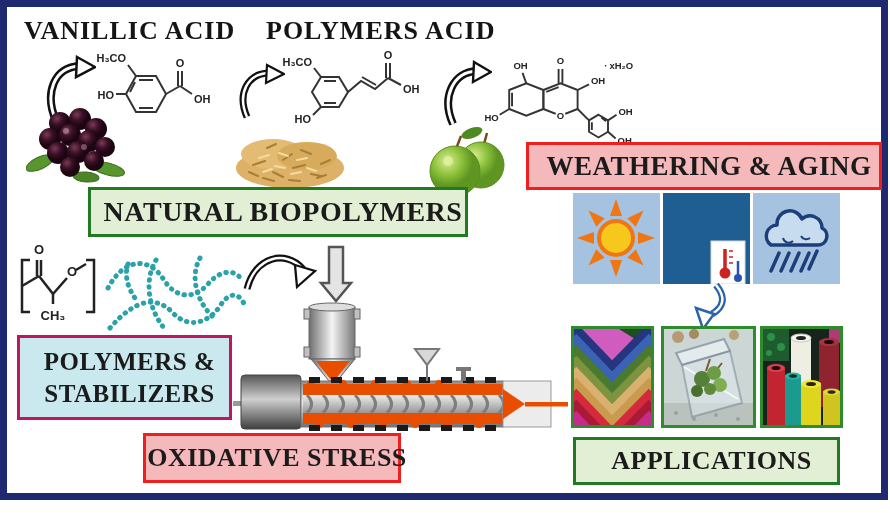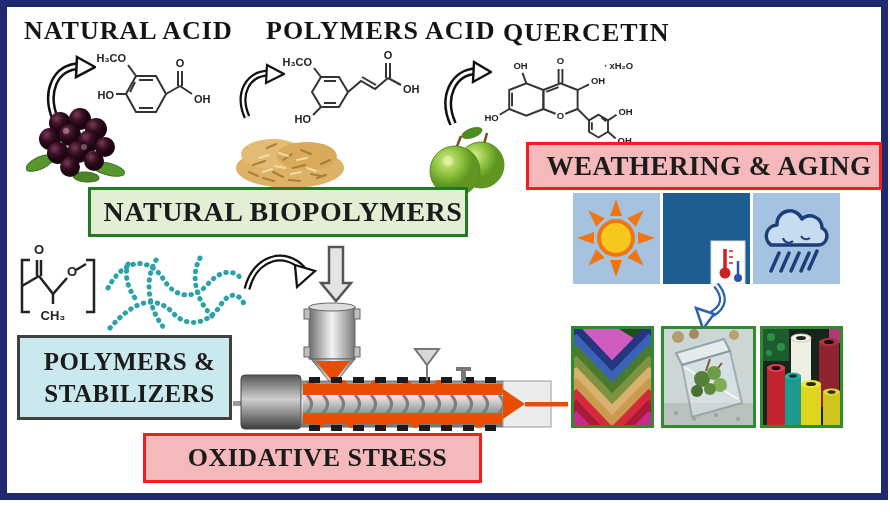--- a/index.html
+++ b/index.html
@@ -6,37 +6,36 @@
   #stage{position:relative;width:890px;height:513px;background:#ffffff;overflow:hidden;
          font-family:"Liberation Serif",serif;}
   .abs{position:absolute;}
   .frame{left:0;top:0;width:874px;height:486px;border:7px solid #1f2970;}
   .fig-title{font-weight:700;font-size:26px;color:#141414;letter-spacing:1px;white-space:nowrap;}
   .label-box{display:flex;flex-direction:column;align-items:center;justify-content:center;
              box-sizing:border-box;font-weight:700;color:#1b1b1b;text-align:center;
              letter-spacing:0.5px;white-space:nowrap;padding-left:10px;}
   .box-green{background:#e3efd4;border:3px solid #217a21;}
   .box-pink{background:#f5b9bc;border:3px solid #ee1f1f;}
-  .box-cyan{background:#c9e9ee;border:3px solid #404040;}
+  .box-cyan{background:#c9e9ee;border:3px solid #be185d;}
   .weather-strip{display:flex;gap:3px;}
   .tile{width:87px;height:91px;}
   .tile-light{background:#a5c3e0;}
   .tile-dark{background:#1e5e92;}
   .app-img{box-sizing:border-box;border:3px solid #2e8b2e;background:#fff;}
   svg text{font-family:"Liberation Sans",sans-serif;font-weight:700;fill:#222;}
 </style>
 </head>
 <body>
 
 <div id="stage">
   <div class="abs frame"></div>
 
-  <div class="abs fig-title" style="left:24px;top:16px;">NATURAL ACID</div>
+  <div class="abs fig-title" style="left:24px;top:16px;">VANILLIC ACID</div>
   <div class="abs fig-title" style="left:266px;top:16px;">POLYMERS ACID</div>
-  <div class="abs fig-title" style="left:503px;top:18px;">QUERCETIN</div>
 
   <svg class="abs" style="left:46px;top:55px;" width="50" height="70" viewBox="0 0 50 70">
     <path d="M10,66 C-2,38 8,12 34,11" fill="none" stroke="#111" stroke-width="8"></path>
     <path d="M10,66 C-2,38 8,12 34,11" fill="none" stroke="#fff" stroke-width="3"></path>
     <polygon points="31,2 49,12 30,22" fill="#fff" stroke="#111" stroke-width="2.5"></polygon>
   </svg>
   <svg class="abs" style="left:239px;top:63px;" width="46" height="58" viewBox="0 0 46 58">
     <path d="M8,54 C-2,31 8,10 31,10" fill="none" stroke="#111" stroke-width="7"></path>
     <path d="M8,54 C-2,31 8,10 31,10" fill="none" stroke="#fff" stroke-width="2.5"></path>
     <polygon points="28,2 45,11 27,20" fill="#fff" stroke="#111" stroke-width="2.2"></polygon>
@@ -347,21 +346,21 @@
         <rect x="223" y="124" width="15" height="4"></rect>
     </g>
 
     <g>
       <rect x="270" y="138" width="48" height="46" fill="#ececec" stroke="#9a9a9a"></rect>
       <polygon points="270,146 292,161 270,176" fill="#e84d00"></polygon>
       <rect x="292" y="159" width="43" height="4.5" fill="#e84d00"></rect>
     </g>
   </svg>
 
-  <div class="abs label-box box-pink" style="left:143px;top:433px;width:339px;height:50px;font-size:26px;text-align:right;">
+  <div class="abs label-box box-pink" style="left:143px;top:433px;width:258px;height:50px;font-size:26px;text-align:right;">
     <span>OXIDATIVE STRESS</span>
   </div>
 
   <svg class="abs" style="left:686px;top:283px;" width="46" height="48" viewBox="0 0 46 48">
     <path d="M30,2 C40,14 38,24 26,31" fill="none" stroke="#2b62ae" stroke-width="7"></path>
     <path d="M30,2 C40,14 38,24 26,31" fill="none" stroke="#fff" stroke-width="2.5"></path>
     <polygon points="10,25 28,31 17,46" fill="#fff" stroke="#2b62ae" stroke-width="2.5"></polygon>
   </svg>
 
   <div class="abs app-img" style="left:571px;top:326px;width:83px;height:102px;">
@@ -439,13 +438,16 @@
         <ellipse cx="48" cy="55" rx="5" ry="2" fill="#2a280a"></ellipse>
       </g>
       <g>
         <rect x="60" y="62" width="17" height="34" fill="#cfc51e"></rect>
         <ellipse cx="68.5" cy="63" rx="8.5" ry="3.5" fill="#e0d63a"></ellipse>
         <ellipse cx="68.5" cy="63" rx="4" ry="1.8" fill="#2a280a"></ellipse>
       </g>
     </svg>
   </div>
 
+  <div class="abs label-box box-green" style="left:573px;top:437px;width:267px;height:48px;font-size:26px;">
+    <span>APPLICATIONS</span>
+  </div>
 </div>
 
 </body></html>

